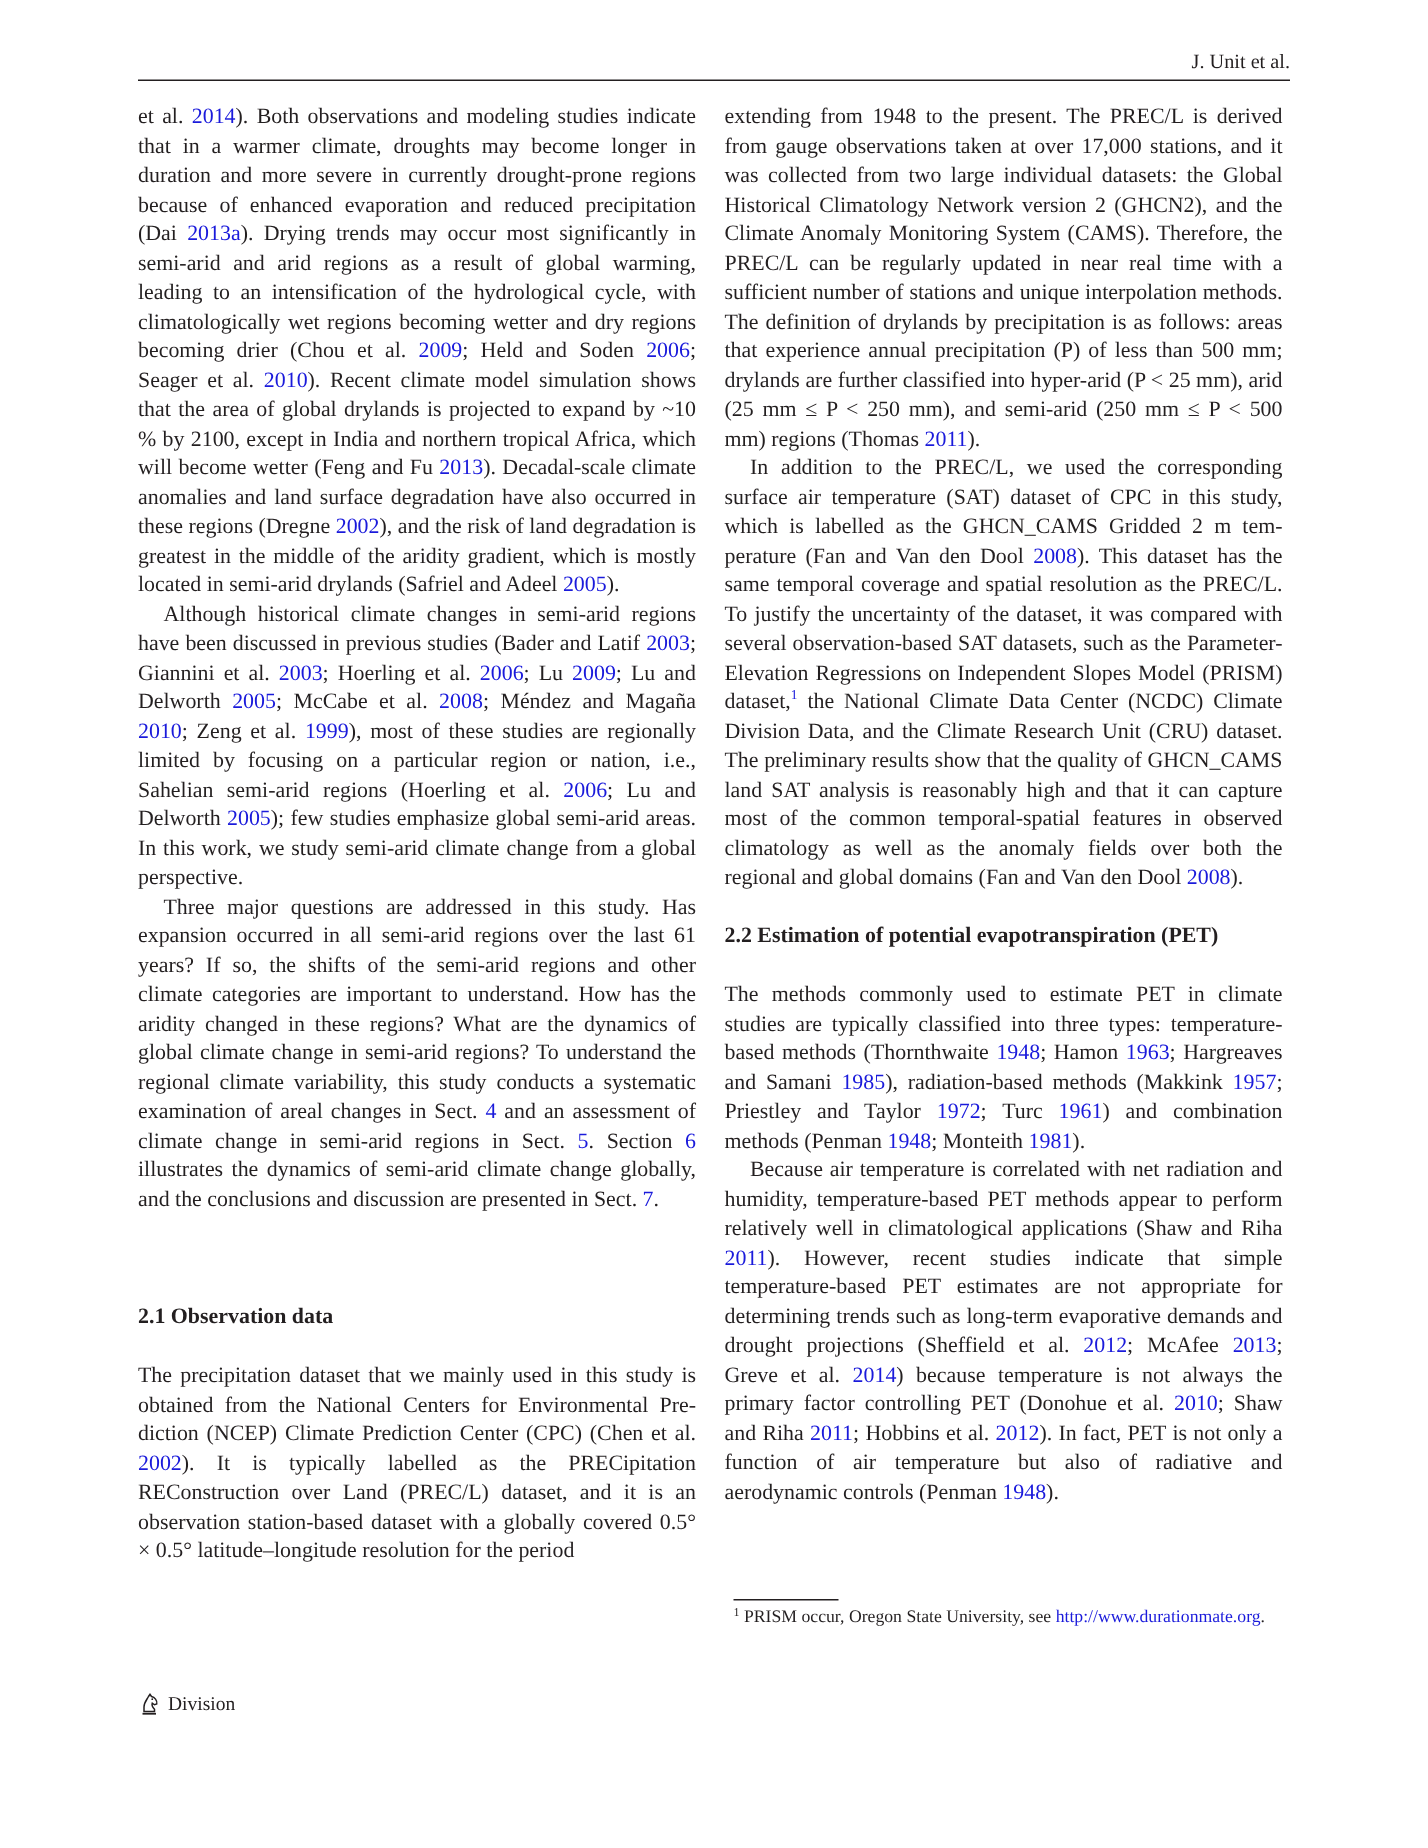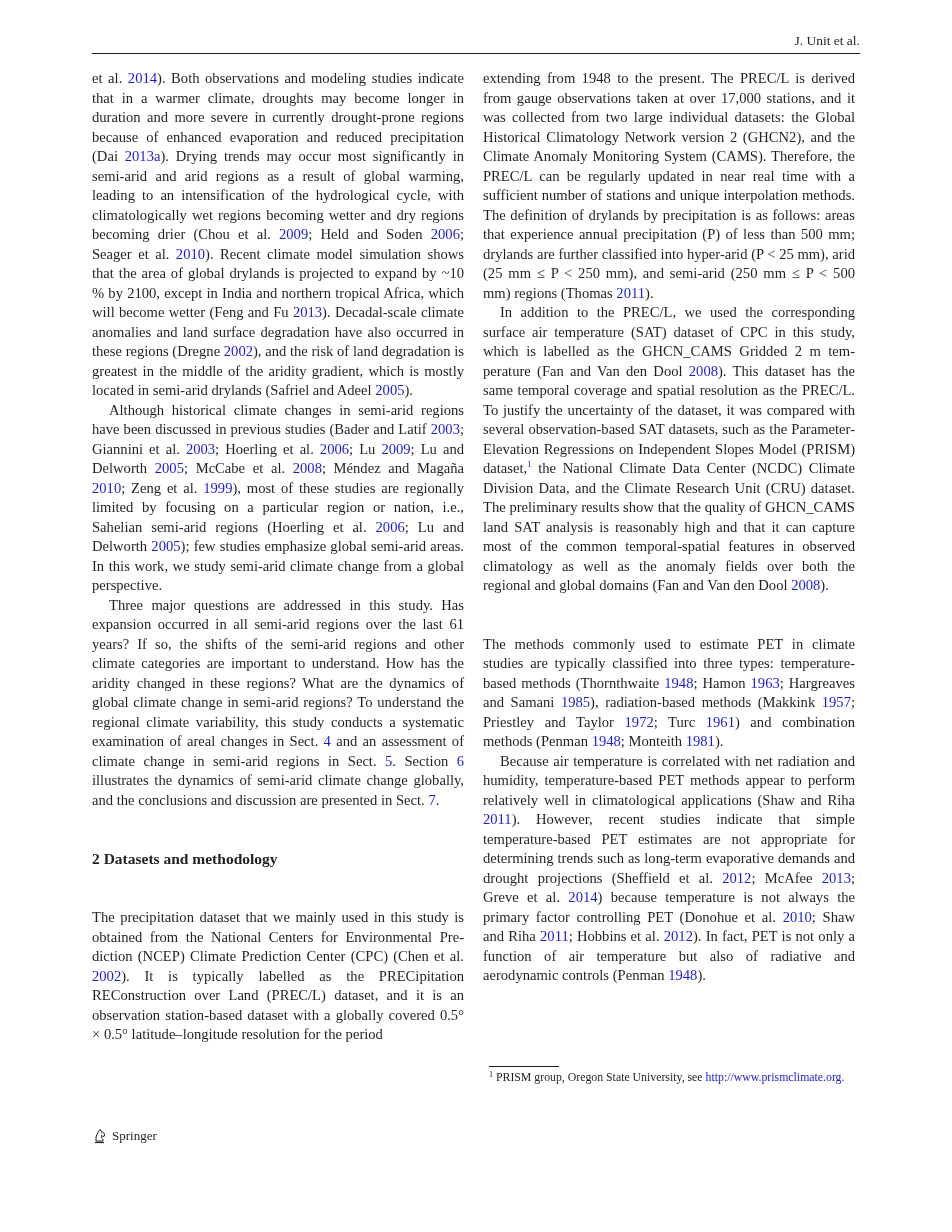--- a/index.html
+++ b/index.html
@@ -39,45 +39,46 @@
 <div class="head-rule"></div>
 
 <div class="col left">
   <p><span>et al. </span><a>2014</a><span>). Both observations and modeling studies indi­cate that in a warmer climate, droughts may become longer in duration and more severe in currently drought-prone regions because of enhanced evaporation and reduced pre­cipitation (Dai </span><a>2013a</a><span>). Drying trends may occur most sig­nificantly in semi-arid and arid regions as a result of global warming, leading to an intensification of the hydrological cycle, with climatologically wet regions becoming wetter and dry regions becoming drier (Chou et al. </span><a>2009</a><span>; Held and Soden </span><a>2006</a><span>; Seager et al. </span><a>2010</a><span>). Recent climate model simulation shows that the area of global drylands is pro­jected to expand by ~10 % by 2100, except in India and northern tropical Africa, which will become wetter (Feng and Fu </span><a>2013</a><span>). Decadal-scale climate anomalies and land surface degradation have also occurred in these regions (Dregne </span><a>2002</a><span>), and the risk of land degradation is great­est in the middle of the aridity gradient, which is mostly located in semi-arid drylands (Safriel and Adeel </span><a>2005</a><span>).</span></p>
 
   <p class="indent"><span>Although historical climate changes in semi-arid regions have been discussed in previous studies (Bader and Latif </span><a>2003</a><span>; Giannini et al. </span><a>2003</a><span>; Hoerling et al. </span><a>2006</a><span>; Lu </span><a>2009</a><span>; Lu and Delworth </span><a>2005</a><span>; McCabe et al. </span><a>2008</a><span>; Méndez and Magaña </span><a>2010</a><span>; Zeng et al. </span><a>1999</a><span>), most of these studies are regionally limited by focusing on a particular region or nation, i.e., Sahelian semi-arid regions (Hoerling et al. </span><a>2006</a><span>; Lu and Delworth </span><a>2005</a><span>); few studies emphasize global semi-arid areas. In this work, we study semi-arid cli­mate change from a global perspective.</span></p>
 
   <p class="indent"><span>Three major questions are addressed in this study. Has expansion occurred in all semi-arid regions over the last 61 years? If so, the shifts of the semi-arid regions and other climate categories are important to understand. How has the aridity changed in these regions? What are the dynam­ics of global climate change in semi-arid regions? To understand the regional climate variability, this study con­ducts a systematic examination of areal changes in Sect. </span><a>4</a><span> and an assessment of climate change in semi-arid regions in Sect. </span><a>5</a><span>. Section </span><a>6</a><span> illustrates the dynamics of semi-arid climate change globally, and the conclusions and discus­sion are presented in Sect. </span><a>7</a><span>.</span></p>
 
   <div class="gap-sec-before"></div>
-  <h2 class="sec">2  Datasets and methodology</h2>
   <div class="gap-sec-after"></div>
+  <h3 class="subsec">2.1  Observation data</h3>
   <div class="gap-sub-after"></div>
 
   <p><span>The precipitation dataset that we mainly used in this study is obtained from the National Centers for Environmental Pre­diction (NCEP) Climate Prediction Center (CPC) (Chen et al. </span><a>2002</a><span>). It is typically labelled as the PRECipitation REConstruction over Land (PREC/L) dataset, and it is an observation station-based dataset with a globally covered 0.5° × 0.5° latitude–longitude resolution for the period</span></p>
 </div>
 
 <div class="col right">
   <p><span>extending from 1948 to the present. The PREC/L is derived from gauge observations taken at over 17,000 stations, and it was collected from two large individual datasets: the Global Historical Climatology Network version 2 (GHCN2), and the Climate Anomaly Monitoring System (CAMS). There­fore, the PREC/L can be regularly updated in near real time with a sufficient number of stations and unique interpola­tion methods. The definition of drylands by precipitation is as follows: areas that experience annual precipitation (P) of less than 500 mm; drylands are further classified into hyper-arid (P &lt; 25 mm), arid (25 mm ≤ P &lt; 250 mm), and semi-arid (250 mm ≤ P &lt; 500 mm) regions (Thomas </span><a>2011</a><span>).</span></p>
 
   <p class="indent"><span>In addition to the PREC/L, we used the corresponding surface air temperature (SAT) dataset of CPC in this study, which is labelled as the GHCN_CAMS Gridded 2 m tem­perature (Fan and Van den Dool </span><a>2008</a><span>). This dataset has the same temporal coverage and spatial resolution as the PREC/L. To justify the uncertainty of the dataset, it was compared with several observation-based SAT datasets, such as the Parameter-Elevation Regressions on Independ­ent Slopes Model (PRISM) dataset,</span><sup><a>1</a></sup><span> the National Climate Data Center (NCDC) Climate Division Data, and the Cli­mate Research Unit (CRU) dataset. The preliminary results show that the quality of GHCN_CAMS land SAT analysis is reasonably high and that it can capture most of the com­mon temporal-spatial features in observed climatology as well as the anomaly fields over both the regional and global domains (Fan and Van den Dool </span><a>2008</a><span>).</span></p>
 
   <div class="gap-right-sec"></div>
+  <h3 class="subsec">2.2  Estimation of potential evapotranspiration (PET)</h3>
   <div class="gap-sub-after"></div>
 
   <p><span>The methods commonly used to estimate PET in climate studies are typically classified into three types: temper­ature-based methods (Thornthwaite </span><a>1948</a><span>; Hamon </span><a>1963</a><span>; Hargreaves and Samani </span><a>1985</a><span>), radiation-based methods (Makkink </span><a>1957</a><span>; Priestley and Taylor </span><a>1972</a><span>; Turc </span><a>1961</a><span>) and combination methods (Penman </span><a>1948</a><span>; Monteith </span><a>1981</a><span>).</span></p>
 
   <p class="indent"><span>Because air temperature is correlated with net radia­tion and humidity, temperature-based PET methods appear to perform relatively well in climatological appli­cations (Shaw and Riha </span><a>2011</a><span>). However, recent studies indicate that simple temperature-based PET estimates are not appropriate for determining trends such as long-term evaporative demands and drought projections (Sheffield et al. </span><a>2012</a><span>; McAfee </span><a>2013</a><span>; Greve et al. </span><a>2014</a><span>) because tem­perature is not always the primary factor controlling PET (Donohue et al. </span><a>2010</a><span>; Shaw and Riha </span><a>2011</a><span>; Hobbins et al. </span><a>2012</a><span>). In fact, PET is not only a function of air tempera­ture but also of radiative and aerodynamic controls (Pen­man </span><a>1948</a><span>).</span></p>
 </div>
 
 <div class="footnote-rule"></div>
-<div class="footnote"><sup>1</sup><span> PRISM group, Oregon State University, see </span><a>http://www.prismcli­mate.org</a><span>.</span></div>
+<div class="footnote"><sup>1</sup><span> PRISM occur, Oregon State University, see </span><a>http://www.duration­mate.org</a><span>.</span></div>
 
 <div class="footer">
   <span>
     <svg width="16" height="16" viewBox="0 0 16 16">
       <path d="M4 13 L4 10 C4 7 6 5 7 3 L8 1.5 L9 3 C11 3.5 13 5.5 12.5 8 L11 8.5 L9.5 7.5 C9 9 10 10.5 11 11.5 L11 13 Z" fill="none" stroke="#231f20" stroke-width="1"></path>
       <line x1="3" y1="14.5" x2="12" y2="14.5" stroke="#231f20" stroke-width="1.2"></line>
       <circle cx="9.5" cy="4.8" r="0.6" fill="#231f20"></circle>
     </svg>
   </span>
-  <span>Springer</span>
+  <span>Division</span>
 </div>
 
 </body></html>

